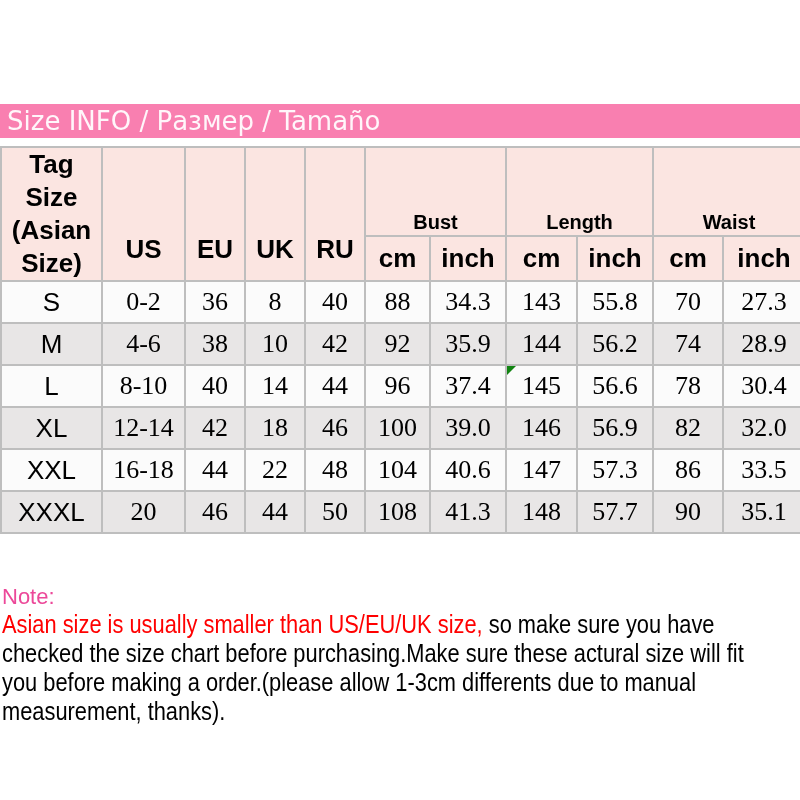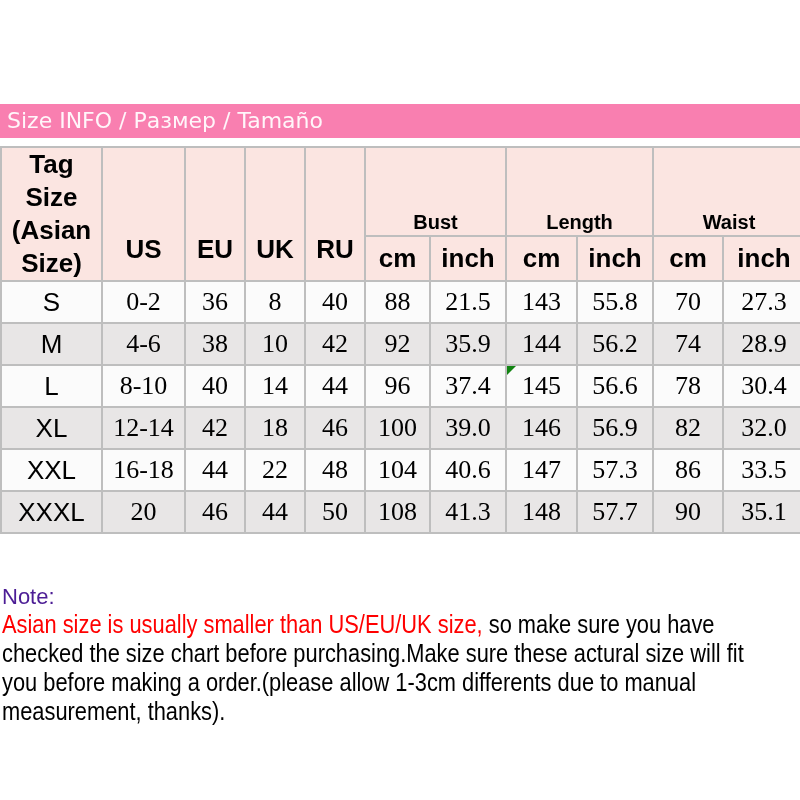--- a/index.html
+++ b/index.html
@@ -4,21 +4,21 @@
 <style>
   html,body { margin:0; padding:0; background:#ffffff; }
   .page {
     position:relative; width:800px; height:800px; background:#ffffff;
     font-family:"Liberation Sans", sans-serif; overflow:hidden;
   }
   
   .title-bar {
     position:absolute; left:0; top:104px; width:800px; height:34px;
     background:#F97FB0; box-sizing:border-box; padding-left:7px;
-    font-family:"DejaVu Sans", sans-serif; font-size:22px; line-height:34px;
+    font-family:"DejaVu Sans", sans-serif; font-size:26px; line-height:34px;
     color:#FFF6FA; white-space:nowrap;
   }
   
   .table-wrap { position:absolute; left:0; top:139px; width:800px; height:408px; overflow:hidden;margin-top:7px; }
   table.size-table { border-collapse:collapse; table-layout:fixed; width:804px; }
   .size-table th, .size-table td {
     border:2px solid #BEBEBE; padding:0; text-align:center; color:#000;
     box-sizing:border-box; overflow:hidden;
   }
   .size-table thead th { background:#FBE5E1; }
@@ -35,21 +35,21 @@
   }
   .size-table tbody tr:nth-child(even) td { background:#E8E6E6; }
   .size-table tbody td.size-cell { font-family:"Liberation Sans", sans-serif; font-size:26px; }
   td.flagged { position:relative; }
   .flag {
     position:absolute; left:0; top:0; width:0; height:0; display:block;
     border-top:9px solid #128412; border-right:9px solid transparent;
   }
   
   .unit-line { position:absolute; left:4px; top:547px; font-size:27px; line-height:32px; color:#000; white-space:nowrap; }
-  .note-label { position:absolute; left:2px; top:584px; font-size:22px; line-height:26px; color:#4c1d95; }
+  .note-label { position:absolute; left:2px; top:584px; font-size:22px; line-height:26px; color:#ec4899; }
   .note {
     position:absolute; left:2px; top:610px; width:1100px;
     transform:scaleX(0.84); transform-origin:left top;
     font-size:26px; line-height:29px; color:#000;
   }
   .note .line { white-space:nowrap; }
   .note .red { color:#FF0000; }
 </style>
 </head>
 <body>
@@ -99,21 +99,21 @@
         </tr>
       </thead>
       <tbody>
         <tr>
           <td class="size-cell">S</td>
           <td>0-2</td>
           <td>36</td>
           <td>8</td>
           <td>40</td>
           <td>88</td>
-          <td>21.5</td>
+          <td>34.3</td>
           <td>143</td>
           <td>55.8</td>
           <td>70</td>
           <td>27.3</td>
         </tr>
         <tr>
           <td class="size-cell">M</td>
           <td>4-6</td>
           <td>38</td>
           <td>10</td>

